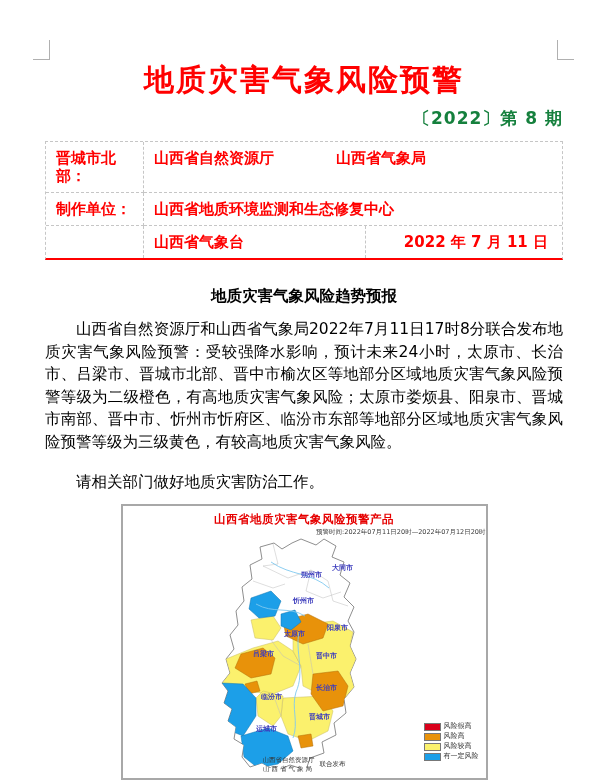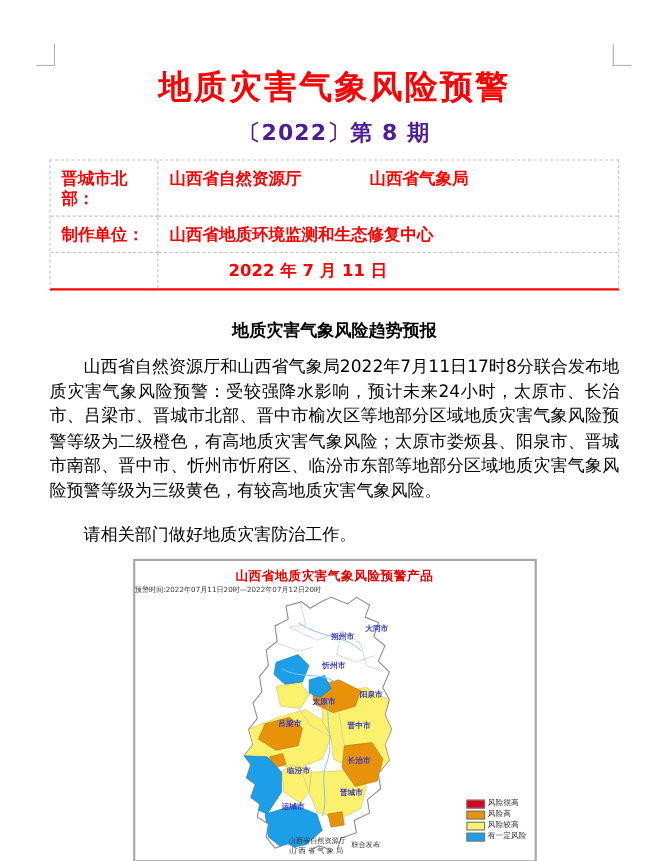--- a/index.html
+++ b/index.html
@@ -10,21 +10,21 @@
   
   .crop-tl { position:absolute; left:33px; top:40px; width:17px; height:20px;
              border-right:1px solid #b0b0b0; border-bottom:1px solid #b0b0b0; }
   .crop-tr { position:absolute; left:557px; top:40px; width:17px; height:20px;
              border-left:1px solid #b0b0b0; border-bottom:1px solid #b0b0b0; }
 
   .doc { position:absolute; left:45px; top:62px; width:518px; }
 
   .doc-title { text-align:center; color:#ff0000; font-size:30px; font-weight:900;
                letter-spacing:2px; line-height:1.2; }
-  .doc-issue { text-align:center; color:#4c1d95; font-size:20px; font-weight:bold;
+  .doc-issue { text-align:right; color:#15803d; font-size:17px; font-weight:bold;
                margin-top:9px; letter-spacing:1px; }
 
   .info-table { margin-top:11px; width:100%;
                 border-top:1px dashed #c6c6c6; border-left:1px dashed #c6c6c6;
                 border-right:1px dashed #c6c6c6; border-bottom:2px solid #ff0000;
                 display:grid; grid-template-columns:98px 222px 1fr;
                 color:#ff0000; font-weight:bold; font-size:15px; }
   .cell { padding:7px 6px 7px 10px; border-bottom:1px dashed #c6c6c6; line-height:1.2; }
   .cell.rdiv { border-right:1px dashed #c6c6c6; }
   .cell.span2 { grid-column:2 / 4; }
@@ -36,21 +36,21 @@
                      font-size:15.5px; color:#000; }
   .body-par { margin-top:11px; font-size:15.5px; line-height:22.5px; color:#000;
               text-align:justify; text-indent:2em; }
   .body-par2 { margin-top:18px; }
 
   
   .map-figure { position:relative; width:367px; height:276px; margin:10px auto 0;
                 border:2px solid #a8a8a8; background:#fff; }
   .map-title { margin-top:6px; text-align:center; color:#e60000; font-weight:bold;
                font-size:11.5px; letter-spacing:0.5px; }
-  .map-subtitle { text-align:left; font-size:6.5px; color:#3a3a3a; margin-top:1px; }
+  .map-subtitle { text-align:right; font-size:6.5px; color:#3a3a3a; margin-top:1px; }
   .map-svg { position:absolute; left:0; top:30px; width:363px; height:232px; }
 
   .map-legend { position:absolute; right:7px; bottom:17px; }
   .legend-row { display:flex; align-items:center; margin-top:2px; }
   .legend-swatch { width:17px; height:8px; border:1px solid #777; margin-right:3px; }
   .sw-0 { background:#d9001b; } .sw-1 { background:#e8920a; }
   .sw-2 { background:#fbf16d; } .sw-3 { background:#1c9fe8; }
   .legend-label { font-size:7px; color:#333; line-height:1; }
 
   .map-footer { position:absolute; bottom:4px; left:0; width:100%;
@@ -79,20 +79,21 @@
 
       <div class="cell rdiv">晋城市北部：</div>
       <div class="cell span2">
         <span>山西省自然资源厅</span><span class="gap-b">山西省气象局</span>
       </div>
 
       <div class="cell rdiv">制作单位：</div>
       <div class="cell span2">山西省地质环境监测和生态修复中心</div>
 
       <div class="cell rdiv last"></div>
+      <div class="cell rdiv last">山西省气象台</div>
       <div class="cell last date">2022 年 7 月 11 日</div>
     </div>
 
     <div class="section-heading">地质灾害气象风险趋势预报</div>
     <p class="body-par">山西省自然资源厅和山西省气象局2022年7月11日17时8分联合发布地质灾害气象风险预警：受较强降水影响，预计未来24小时，太原市、长治市、吕梁市、晋城市北部、晋中市榆次区等地部分区域地质灾害气象风险预警等级为二级橙色，有高地质灾害气象风险；太原市娄烦县、阳泉市、晋城市南部、晋中市、忻州市忻府区、临汾市东部等地部分区域地质灾害气象风险预警等级为三级黄色，有较高地质灾害气象风险。</p>
     <p class="body-par body-par2">请相关部门做好地质灾害防治工作。</p>
 
     <div class="map-figure">
       <div class="map-title">山西省地质灾害气象风险预警产品</div>
       <div class="map-subtitle">预警时间:2022年07月11日20时—2022年07月12日20时</div>

